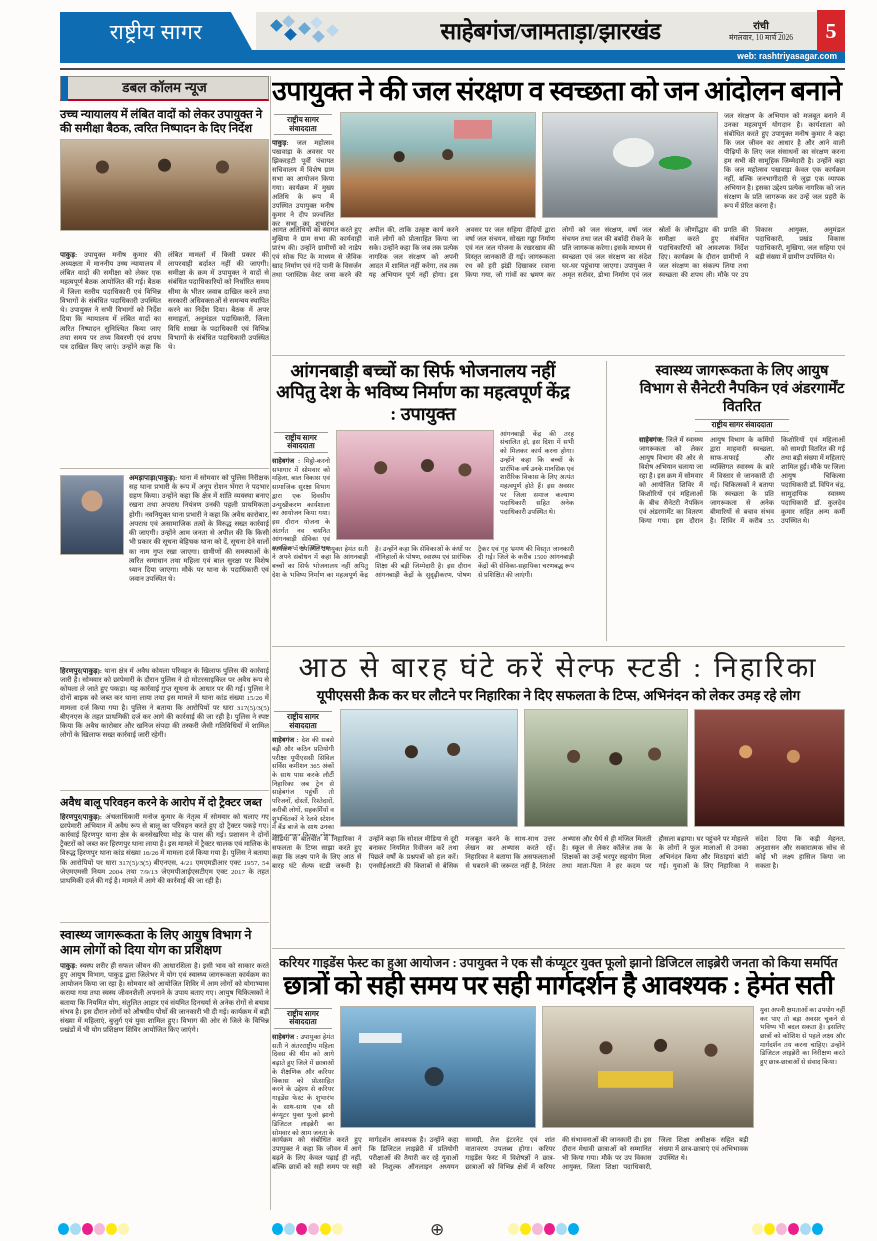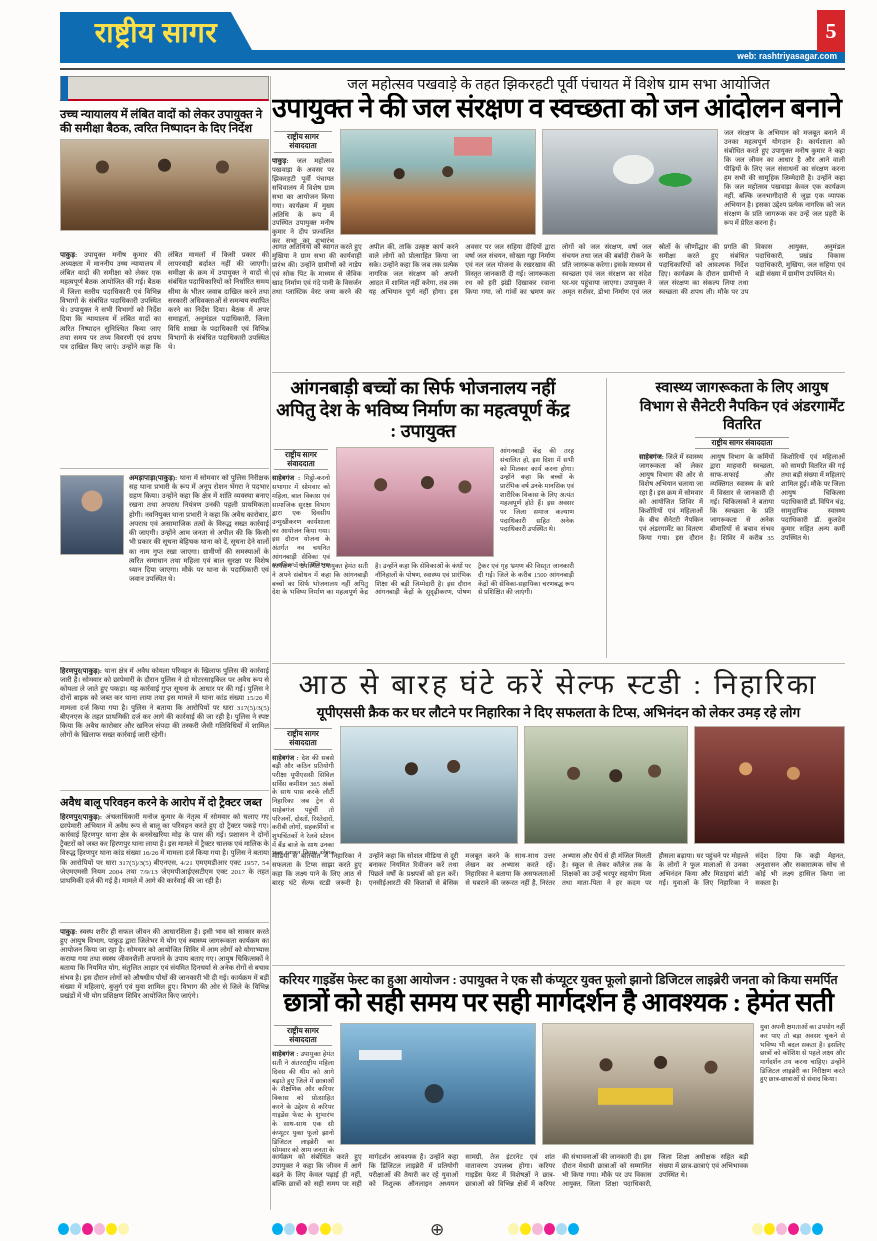--- a/index.html
+++ b/index.html
@@ -4,21 +4,21 @@
 <style>
   html,body{margin:0;padding:0;background:#ffffff;}
   body{font-family:"Liberation Serif","DejaVu Serif",serif;color:#1a1a1a;}
   #page{position:relative;width:877px;height:1241px;background:#fdfcfa;overflow:hidden;}
   .content{position:absolute;left:60px;top:10px;width:785px;}
 
   
   #masthead{position:relative;height:54px;}
   .logo-block{position:absolute;left:0;top:2px;width:192px;height:38px;background:#0e6cb3;
     clip-path:polygon(0 0,89% 0,100% 100%,0 100%);display:flex;align-items:center;justify-content:center;z-index:3;}
-  .logo-block span{color:#fde047;font-weight:bold;font-size:28px;letter-spacing:.5px;}
+  .logo-block span{color:#ffffff;font-weight:normal;font-size:21px;letter-spacing:.5px;}
   .banner{position:absolute;left:196px;top:2px;right:0;height:38px;background:#e9e7e2;}
   .diamonds{position:absolute;left:14px;top:5px;width:80px;height:28px;}
   .diamonds i{position:absolute;width:9px;height:9px;transform:rotate(45deg);}
   .banner-title{position:absolute;left:0;right:0;top:2px;text-align:center;font-weight:bold;font-size:23px;color:#0d0d0d;letter-spacing:-.5px;}
   .edition-box{position:absolute;right:36px;top:3px;width:96px;text-align:center;line-height:1.1;}
   .edition-box .ed{font-weight:bold;font-size:10px;border-bottom:1px solid #555;display:inline-block;padding:0 14px 1px;}
   .edition-box .dt{font-size:7.5px;color:#222;margin-top:1px;}
   .pagenum{position:absolute;right:0;top:0;width:28px;height:42px;background:#d6252b;color:#fff;
     display:flex;align-items:center;justify-content:center;font-weight:bold;font-size:22px;z-index:4;}
   .webstrip{position:absolute;left:0;right:0;top:40px;height:13px;background:#0e6cb3;padding-left:24px;}
@@ -65,30 +65,47 @@
 </head>
 <body>
 
 <div id="page">
   <div class="content">
 
     <div id="masthead">
       <div class="logo-block">
         <span>राष्ट्रीय सागर</span>
       </div>
+      <div class="banner">
+        <div class="diamonds">
+          <i style="left:2px;top:4px;background:#2f86c4;"></i>
+          <i style="left:14px;top:0;background:#9cc6e2;"></i>
+          <i style="left:16px;top:13px;background:#1068b2;"></i>
+          <i style="left:30px;top:7px;background:#6aa9d4;"></i>
+          <i style="left:42px;top:1px;background:#c3dcee;"></i>
+          <i style="left:44px;top:15px;background:#8db9dd;"></i>
+          <i style="left:58px;top:9px;background:#bcd7ea;"></i>
+        </div>
+        <div class="banner-title">साहेबगंज/जामताड़ा/झारखंड</div>
+        <div class="edition-box">
+          <span class="ed">रांची</span>
+          <div class="dt">मंगलवार, 10 मार्च 2026</div>
+        </div>
+      </div>
       <div class="pagenum">5</div>
       <div class="webstrip">
         <span>web: rashtriyasagar.com</span>
       </div>
       <div class="head-rule"></div>
     </div>
 
     <div id="leftcol">
       <div class="secbox">
         <div class="bar"></div>
+        <span class="t">डबल कॉलम न्यूज</span>
       </div>
 
       <div>
         <div class="l-head">उच्च न्यायालय में लंबित वादों को लेकर उपायुक्त ने की समीक्षा बैठक, त्वरित निष्पादन के दिए निर्देश</div>
         <div class="photo" style="height:92px;background:
              radial-gradient(circle at 20% 30%, #4d3a2c 0 6px, transparent 7px),
              radial-gradient(circle at 50% 28%, #3c2e24 0 6px, transparent 7px),
              radial-gradient(circle at 78% 30%, #574233 0 6px, transparent 7px),
              linear-gradient(180deg,#c9b9a3 0%,#a98e6f 40%,#7c5b3e 72%,#5d4026 100%);"></div>
         <div class="body-txt" style="height:212px;column-count:2;column-gap:7px;margin-top:20px;">
@@ -122,33 +139,33 @@
       <div>
         <div class="l-head one">अवैध बालू परिवहन करने के आरोप में दो ट्रैक्टर जब्त</div>
         <div class="body-txt" style="height:104px;">
           <b>हिरणपुर(पाकुड़):</b>
           <span>अंचलाधिकारी मनोज कुमार के नेतृत्व में सोमवार को चलाए गए छापेमारी अभियान में अवैध रूप से बालू का परिवहन करते हुए दो ट्रैक्टर पकड़े गए। कार्रवाई हिरणपुर थाना क्षेत्र के बनसेखरिया मोड़ के पास की गई। प्रशासन ने दोनों ट्रैक्टरों को जब्त कर हिरणपुर थाना लाया है। इस मामले में ट्रैक्टर चालक एवं मालिक के विरुद्ध हिरणपुर थाना कांड संख्या 16/26 में मामला दर्ज किया गया है। पुलिस ने बताया कि आरोपियों पर धारा 317(5)/3(5) बीएनएस, 4/21 एमएमडीआर एक्ट 1957, 54 जेएमएमसी नियम 2004 तथा 7/9/13 जेएमपीआईएसटीएम एक्ट 2017 के तहत प्राथमिकी दर्ज की गई है। मामले में आगे की कार्रवाई की जा रही है।</span>
         </div>
       </div>
       <div class="hr"></div>
 
       <div>
+        <div class="l-head" style="font-size:12.5px;">स्वास्थ्य जागरूकता के लिए आयुष विभाग ने आम लोगों को दिया योग का प्रशिक्षण</div>
         <div class="body-txt" style="height:158px;">
           <b>पाकुड़:</b>
           <span>स्वस्थ शरीर ही सफल जीवन की आधारशिला है। इसी भाव को साकार करते हुए आयुष विभाग, पाकुड़ द्वारा जिलेभर में योग एवं स्वास्थ्य जागरूकता कार्यक्रम का आयोजन किया जा रहा है। सोमवार को आयोजित शिविर में आम लोगों को योगाभ्यास कराया गया तथा स्वस्थ जीवनशैली अपनाने के उपाय बताए गए। आयुष चिकित्सकों ने बताया कि नियमित योग, संतुलित आहार एवं संयमित दिनचर्या से अनेक रोगों से बचाव संभव है। इस दौरान लोगों को औषधीय पौधों की जानकारी भी दी गई। कार्यक्रम में बड़ी संख्या में महिलाएं, बुजुर्ग एवं युवा शामिल हुए। विभाग की ओर से जिले के विभिन्न प्रखंडों में भी योग प्रशिक्षण शिविर आयोजित किए जाएंगे।</span>
         </div>
       </div>
     </div>
 
     <div class="main-divider" style="position:absolute;left:209.5px;top:66px;height:1134px;"></div>
 
     <div id="main">
 
       <div>
-        <div class="kicker">जल महोत्सव पखवाड़े के तहत झिकरहटी पूर्वी पंचायत में विशेष ग्राम सभा आयोजित</div>
         <div class="headline-xl">उपायुक्त ने की जल संरक्षण व स्वच्छता को जन आंदोलन बनाने की अपील</div>
         <div class="row" style="height:108px;">
           <div class="colnar">
             <div class="byline">राष्ट्रीय सागर संवाददाता</div>
             <div class="body-txt" style="height:88px;font-size:6.8px;">
               <b>पाकुड़:</b>
               <span>जल महोत्सव पखवाड़ा के अवसर पर झिकरहटी पूर्वी पंचायत सचिवालय में विशेष ग्राम सभा का आयोजन किया गया। कार्यक्रम में मुख्य अतिथि के रूप में उपस्थित उपायुक्त मनीष कुमार ने दीप प्रज्वलित कर सभा का शुभारंभ किया तथा उपस्थित ग्रामीणों को जल संरक्षण, स्वच्छता एवं अमृत सरोवर प्रबंधन के प्रति जागरूक किया।</span>
             </div>
           </div>
           <div class="photo" style="width:196px;height:106px;flex:none;background:

